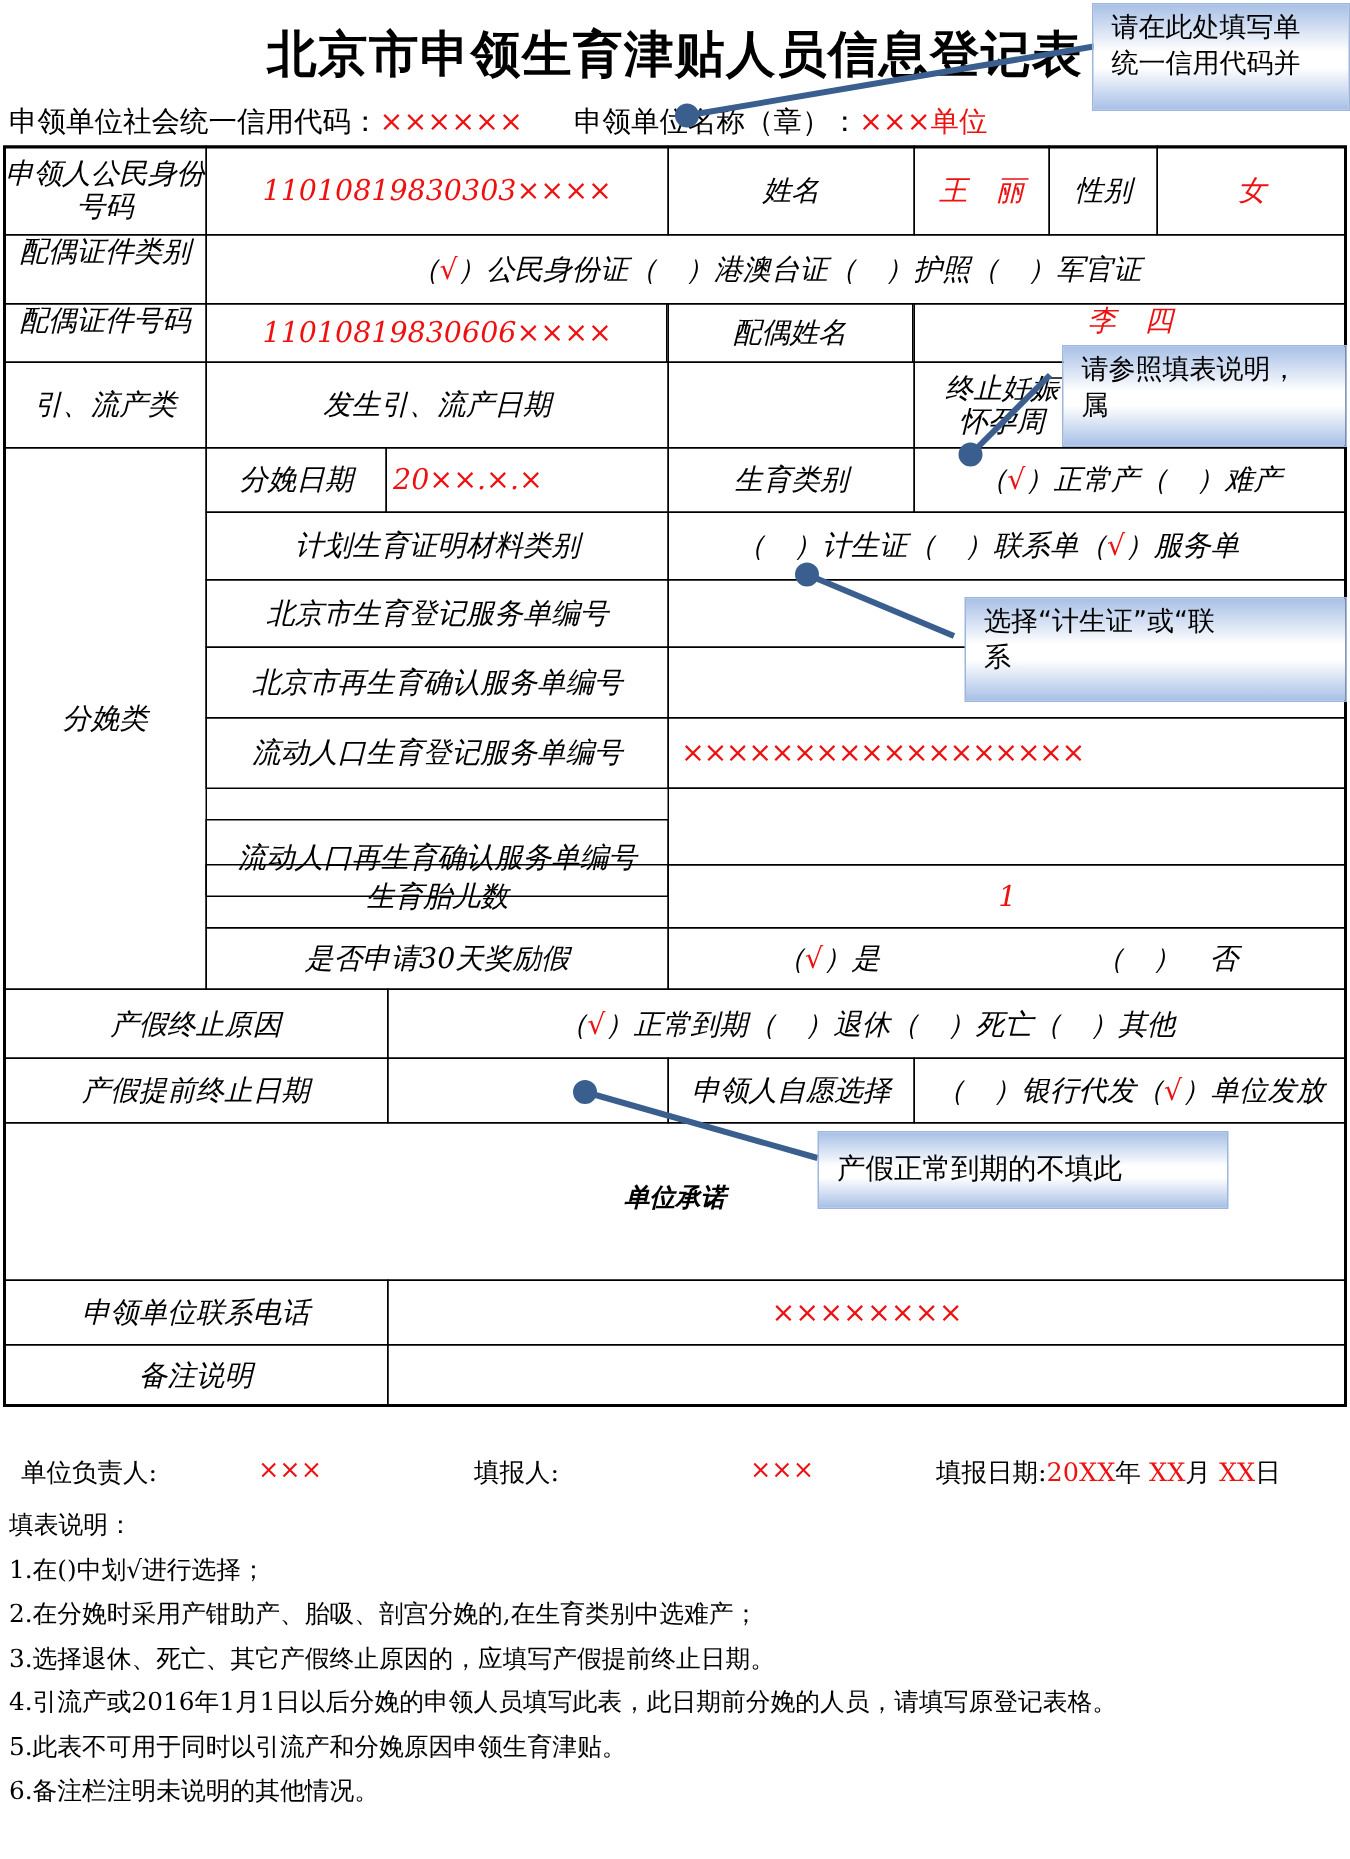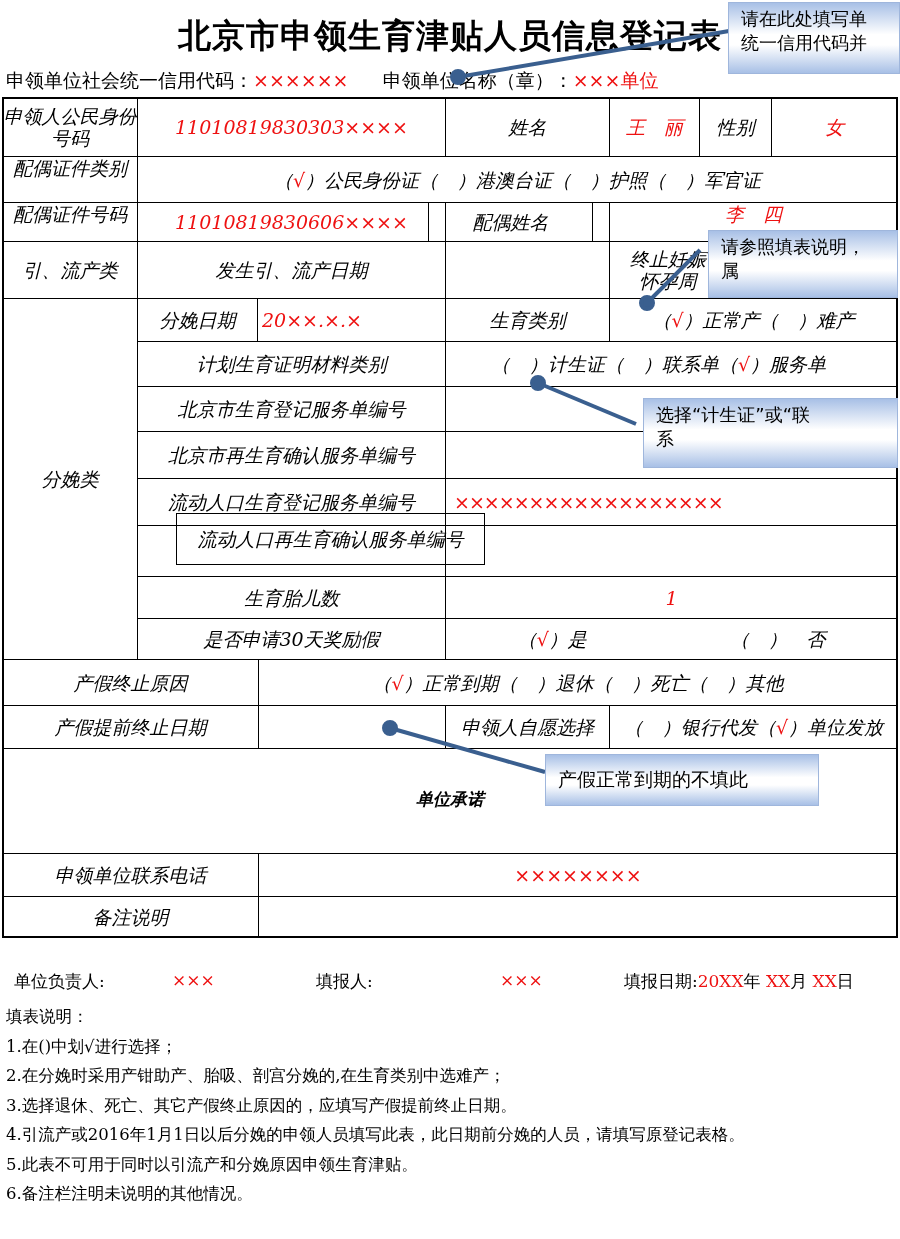--- a/index.html
+++ b/index.html
@@ -40,21 +40,21 @@
 
   <div class="c" style="left:2px;top:156px;width:136px;height:47px;align-items:flex-start;padding-top:0;">配偶证件类别</div>
   <div class="c" style="left:137px;top:156px;width:761px;height:47px;">
     <span>（</span>
       <span class="red">√</span>
       <span>）公民身份证（　）港澳台证（　）护照（　）军官证</span>
   </div>
 
   <div class="c" style="left:2px;top:202px;width:136px;height:40px;align-items:flex-start;">配偶证件号码</div>
   <div class="c red" style="left:137px;top:202px;width:309px;height:40px;">11010819830606××××</div>
-  <div class="c" style="left:428px;top:202px;width:165px;height:40px;">配偶姓名</div>
+  <div class="c" style="left:444px;top:202px;width:165px;height:40px;">配偶姓名</div>
   <div class="c red" style="left:609px;top:202px;width:289px;height:40px;align-items:flex-start;">李　四</div>
 
   <div class="c" style="left:2px;top:241px;width:136px;height:58px;">引、流产类</div>
   <div class="c" style="left:137px;top:241px;width:309px;height:58px;">发生引、流产日期</div>
   <div class="c" style="left:445px;top:241px;width:165px;height:58px;"></div>
   <div class="c" style="left:609px;top:241px;width:289px;height:58px;justify-content:flex-start;padding-left:14px;padding-right:185px;">终止妊娠怀孕周</div>
 
   <div class="c" style="left:2px;top:298px;width:136px;height:362px;">分娩类</div>
 
   <div class="c" style="left:137px;top:298px;width:121px;height:44px;">分娩日期</div>
@@ -75,21 +75,21 @@
 
   <div class="c" style="left:137px;top:386px;width:309px;height:46px;">北京市生育登记服务单编号</div>
   <div class="c" style="left:445px;top:386px;width:453px;height:46px;"></div>
 
   <div class="c" style="left:137px;top:431px;width:309px;height:48px;">北京市再生育确认服务单编号</div>
   <div class="c" style="left:445px;top:431px;width:453px;height:48px;"></div>
 
   <div class="c" style="left:137px;top:478px;width:309px;height:48px;">流动人口生育登记服务单编号</div>
   <div class="c red" style="left:445px;top:478px;width:453px;height:48px;justify-content:flex-start;padding-left:8px;letter-spacing:-1px;">××××××××××××××××××</div>
 
-  <div class="c" style="left:137px;top:513px;width:309px;height:52px;padding:16px 6px;margin-left:39px;">流动人口再生育确认服务单编号</div>
+  <div class="c" style="left:137px;top:546px;width:309px;height:52px;padding:16px 6px;">流动人口再生育确认服务单编号</div>
   <div class="c" style="left:445px;top:525px;width:453px;height:52px;"></div>
 
   <div class="c" style="left:137px;top:576px;width:309px;height:43px;">生育胎儿数</div>
   <div class="c red" style="left:445px;top:576px;width:453px;height:43px;">1</div>
 
   <div class="c" style="left:137px;top:618px;width:309px;height:42px;">是否申请30天奖励假</div>
   <div class="c" style="left:445px;top:618px;width:453px;height:42px;justify-content:space-around;">
     <span><span>（</span><span class="red">√</span><span>）是</span></span>
     <span>（　）　否</span>
   </div>

